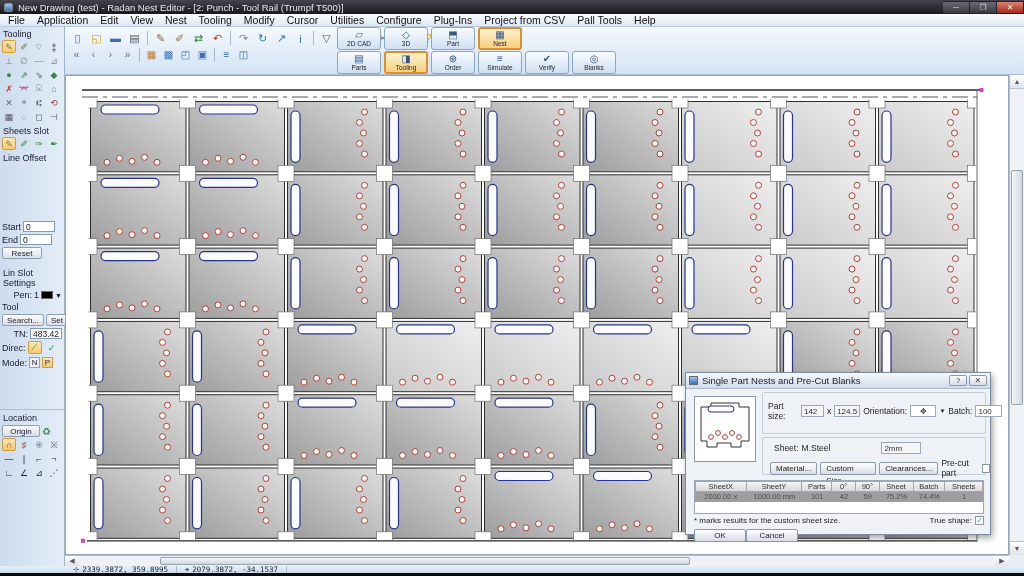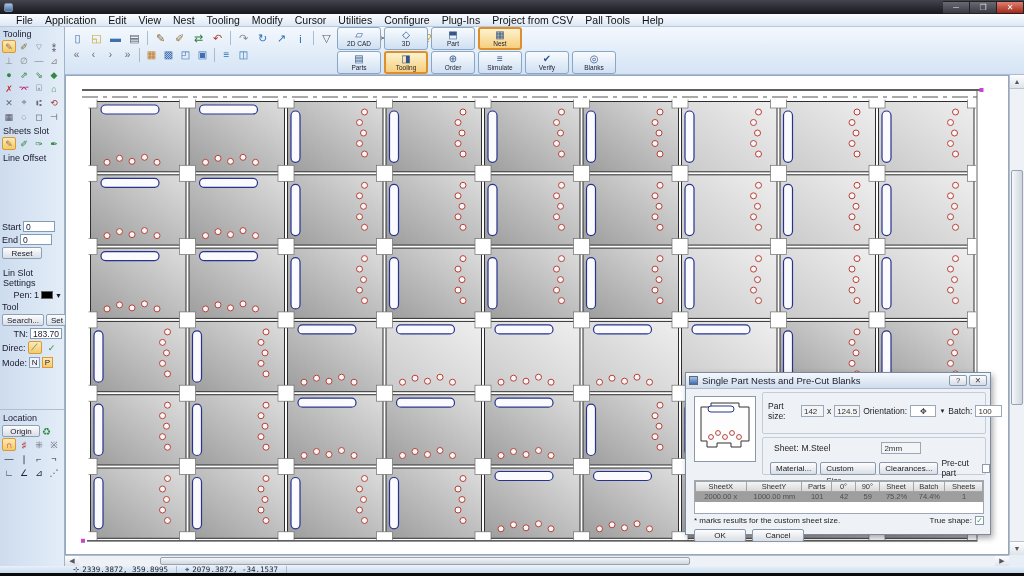--- a/index.html
+++ b/index.html
@@ -11,21 +11,21 @@
     background:linear-gradient(#45454f,#17171d); color:#e8e8ee; display:flex; align-items:center; }
   .titlebar .appicon { width:9px; height:9px; margin:0 5px 0 4px; background:linear-gradient(#9fc4ef,#3f6faf); border:1px solid #888; border-radius:2px; }
   .titlebar .title { font-size:9.5px; white-space:nowrap; }
   .winbtns { margin-left:auto; display:flex; height:13px; }
   .winbtn { width:27px; height:13px; font-size:8px; line-height:12px; text-align:center; color:#ddd;
     background:linear-gradient(#6a6a74,#3a3a44); border:1px solid #222; border-left:none; }
   .winbtn.close { background:linear-gradient(#e08070,#a2281a); color:#fff; }
 
   
   .menubar { position:absolute; left:0; top:14px; width:1024px; height:13px;
-    background:linear-gradient(#fbfdff,#dde8f5); border-bottom:1px solid #b9c9dd; display:flex; align-items:center; padding-left:10px; }
+    background:linear-gradient(#fbfdff,#dde8f5); border-bottom:1px solid #b9c9dd; display:flex; align-items:center; padding-left:2px; }
   .menubar span { font-size:10.5px; padding:0 6px; color:#111; cursor:default; }
 
   
   .toolzone { position:absolute; left:65px; top:27px; width:959px; height:48px;
     background:linear-gradient(#f3f8fd,#d4e3f4); border-bottom:1px solid #aabdd4; }
   .tbrow { position:absolute; display:flex; align-items:center; gap:2px; }
   .tbrow1 { left:4px; top:2px; height:18px; }
   .tbrow2 { left:4px; top:21px; height:13px; }
   .tbicon { width:17px; height:17px; display:flex; align-items:center; justify-content:center;
     font-size:11px; border:1px solid transparent; border-radius:2px; }
@@ -92,28 +92,29 @@
   .dlg-btn { background:linear-gradient(#fdfdfd,#d9dee6); border:1px solid #8a98aa; border-radius:2px; font-size:8px; height:13px; line-height:12px; padding:0 5px; color:#222; }
   .dlg-btn.default { border:1px solid #3d7bd5; box-shadow:0 0 0 1px #9cc0ee inset; }
   .checkbox { width:9px; height:9px; background:#fff; border:1px solid #8a98aa; display:inline-block; font-size:8px; line-height:8px; text-align:center; color:#2a6; }
   .dtable { position:absolute; left:8px; top:91px; width:290px; height:34px; background:#fff; border:1px solid #9aa8b8; overflow:hidden; }
   .dthead { display:flex; }
   .dth { background:linear-gradient(#f5f5f5,#d9d9d9); border:1px solid #a5a5a5; border-left:none; font-size:7.5px; height:11px; line-height:10px; text-align:center; color:#333; }
   .dth:first-child { border-left:1px solid #a5a5a5; }
   .dtr { display:flex; background:#9e9e9e; }
   .dtd { font-size:7.5px; height:10px; line-height:10px; text-align:center; color:#4f4f4f; }
   .dlg-foot { position:absolute; left:8px; top:127px; width:290px; display:flex; align-items:center; font-size:8px; color:#222; }
-  .dlg-okrow { position:absolute; left:8px; top:140px; display:flex; gap:6px; }
+  .dlg-okrow { position:absolute; left:8px; top:140px; display:flex; }
   .dlg-okrow .dlg-btn { width:52px; text-align:center; }
 </style>
 </head>
 <body>
 
 <div class="titlebar">
   <div class="appicon"></div>
+  <div class="title">New Drawing (test) - Radan Nest Editor - [2: Punch - Tool Rail (Trumpf T500)]</div>
   <div class="winbtns">
     <div class="winbtn">─</div>
     <div class="winbtn">❐</div>
     <div class="winbtn close">✕</div>
   </div>
 </div>
 
 <div class="menubar">
     <span>File</span>
     <span>Application</span>
@@ -276,21 +277,21 @@
   </div>
   <div class="sb-row">
       <span>Tool</span>
     </div>
   <div class="sb-row">
     <span class="sb-btn">Search...</span>
     <span class="sb-btn">Set</span>
   </div>
   <div class="sb-row" style="justify-content:flex-end">
     <span>TN:</span>
-    <span class="sb-field">183.70</span>
+    <span class="sb-field">483.42</span>
   </div>
   <div class="sb-row">
     <span>Direc:</span>
     <span class="sbicon active" style="color:#2f8a3f">⟋</span>
     <span class="sbicon" style="color:#2f8a3f">✓</span>
   </div>
   <div class="sb-row">
     <span>Mode:</span>
     <span class="modebtn">N</span>
     <span class="modebtn active">P</span>

